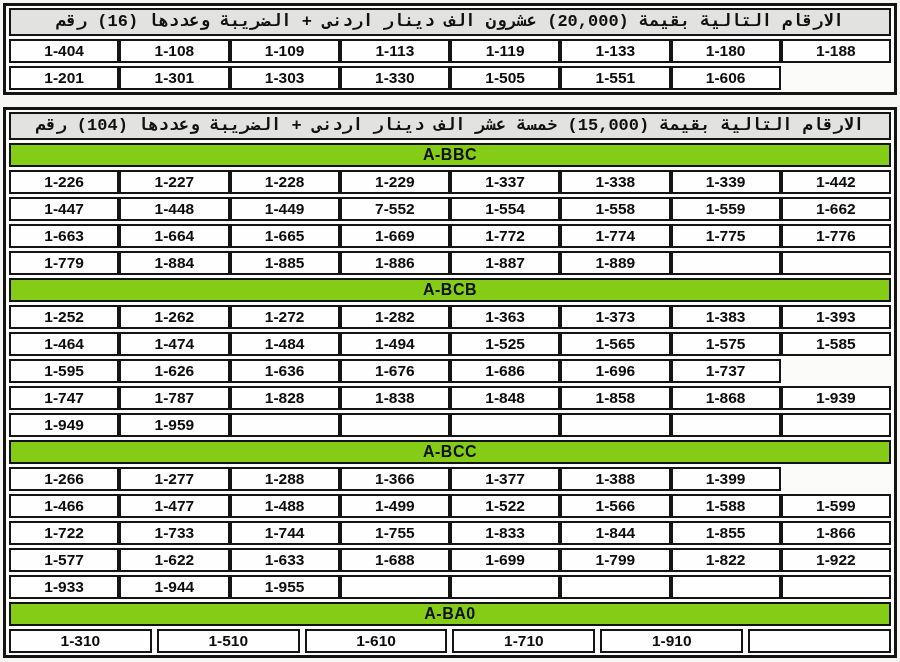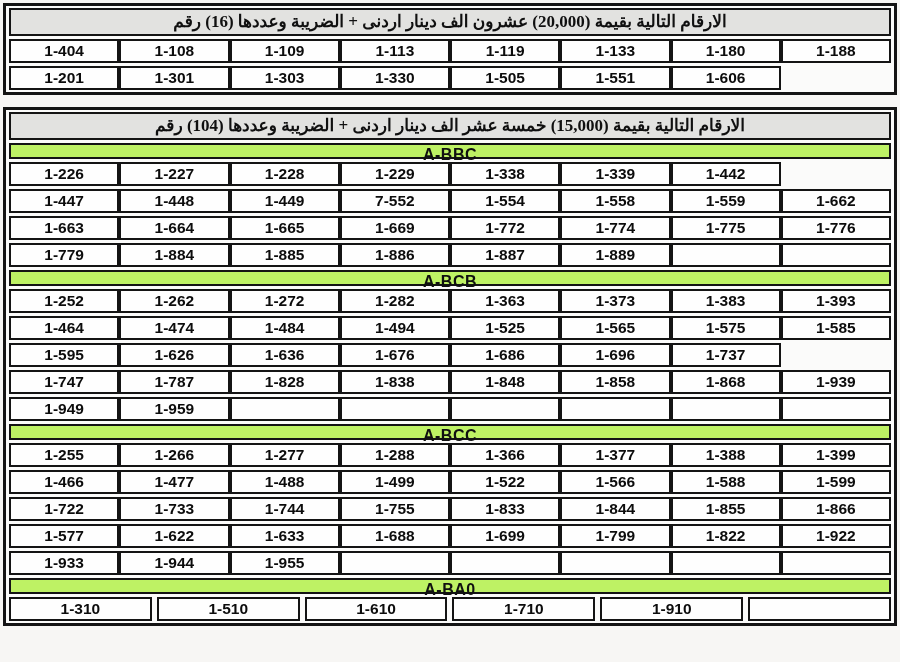--- a/index.html
+++ b/index.html
@@ -24,26 +24,26 @@
     border: 2px solid #141414;
     text-align: center;
     font-weight: bold;
     color: #101010;
   }
   .title-band {
     background: #e2e2e0;
     height: 28px; line-height: 24px;
     font-size: 17px;
     direction: rtl;
-    font-family: Liberation Serif, serif;
+    font-family: Liberation Mono, monospace;
   }
   .section { display: flex; flex-direction: column; gap: 3px; }
   .section-band {
-    background: #bef264;
-    height: 16px; line-height: 20px;
+    background: #84cc16;
+    height: 24px; line-height: 20px;
     font-size: 16px;
     letter-spacing: 0.5px;
   }
 
   .row { display: grid; grid-template-columns: repeat(8, 1fr); }
   .row.cols6 { grid-template-columns: repeat(6, 1fr); gap: 5px; }
 
   .cell {
     border: 2px solid #141414;
     background: #fefefe;
@@ -86,20 +86,21 @@
   <div class="tbl">
     <div class="band title-band" dir="rtl">الارقام التالية بقيمة  (15,000) خمسة عشر الف دينار اردنى + الضريبة وعددها (104) رقم</div>
 
     <div class="section">
       <div class="band section-band">A-BBC</div>
     <div class="row">
           <div class="cell">1-226</div>
           <div class="cell">1-227</div>
           <div class="cell">1-228</div>
           <div class="cell">1-229</div>
+          <div class="cell">1-337</div>
           <div class="cell">1-338</div>
           <div class="cell">1-339</div>
           <div class="cell">1-442</div>
         </div>
         <div class="row">
           <div class="cell">1-447</div>
           <div class="cell">1-448</div>
           <div class="cell">1-449</div>
           <div class="cell">7-552</div>
           <div class="cell">1-554</div>
@@ -178,21 +179,20 @@
           <div class="cell"></div>
           <div class="cell"></div>
           <div class="cell"></div>
           <div class="cell"></div>
         </div>
       </div>
 
     <div class="section">
       <div class="band section-band">A-BCC</div>
     <div class="row">
-          <div class="cell">1-255</div>
           <div class="cell">1-266</div>
           <div class="cell">1-277</div>
           <div class="cell">1-288</div>
           <div class="cell">1-366</div>
           <div class="cell">1-377</div>
           <div class="cell">1-388</div>
           <div class="cell">1-399</div>
         </div>
         <div class="row">
           <div class="cell">1-466</div>

